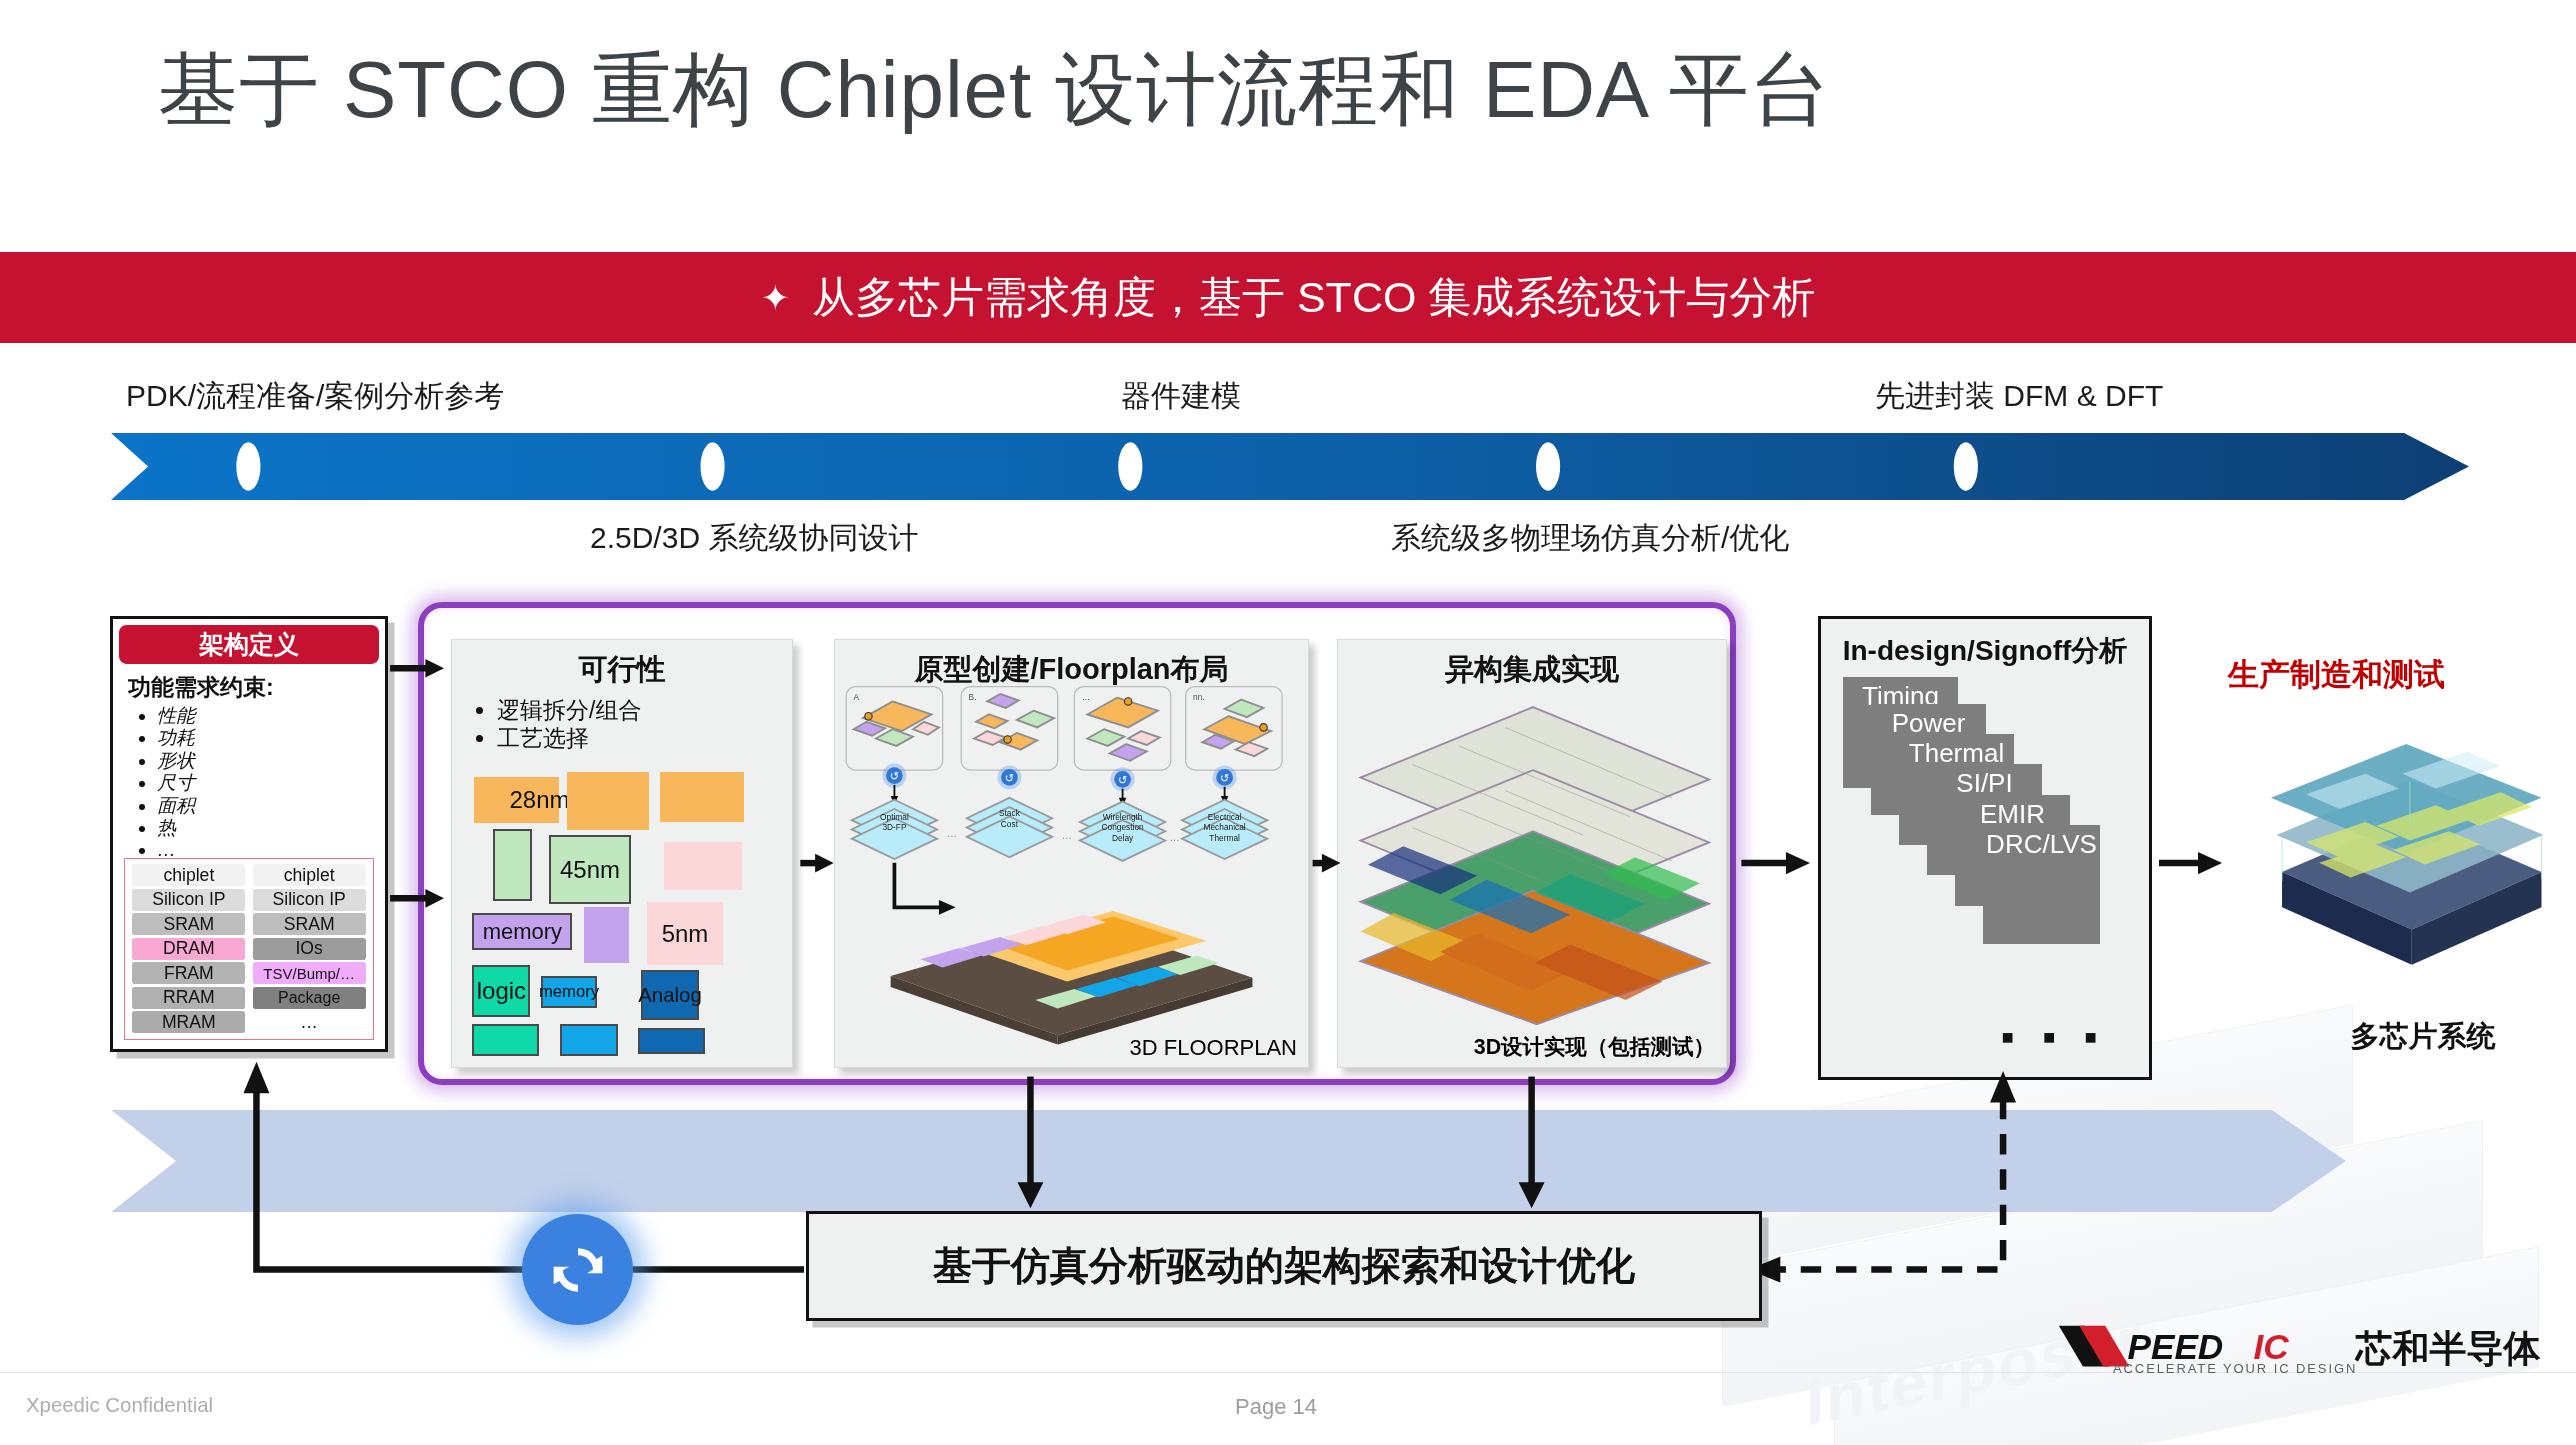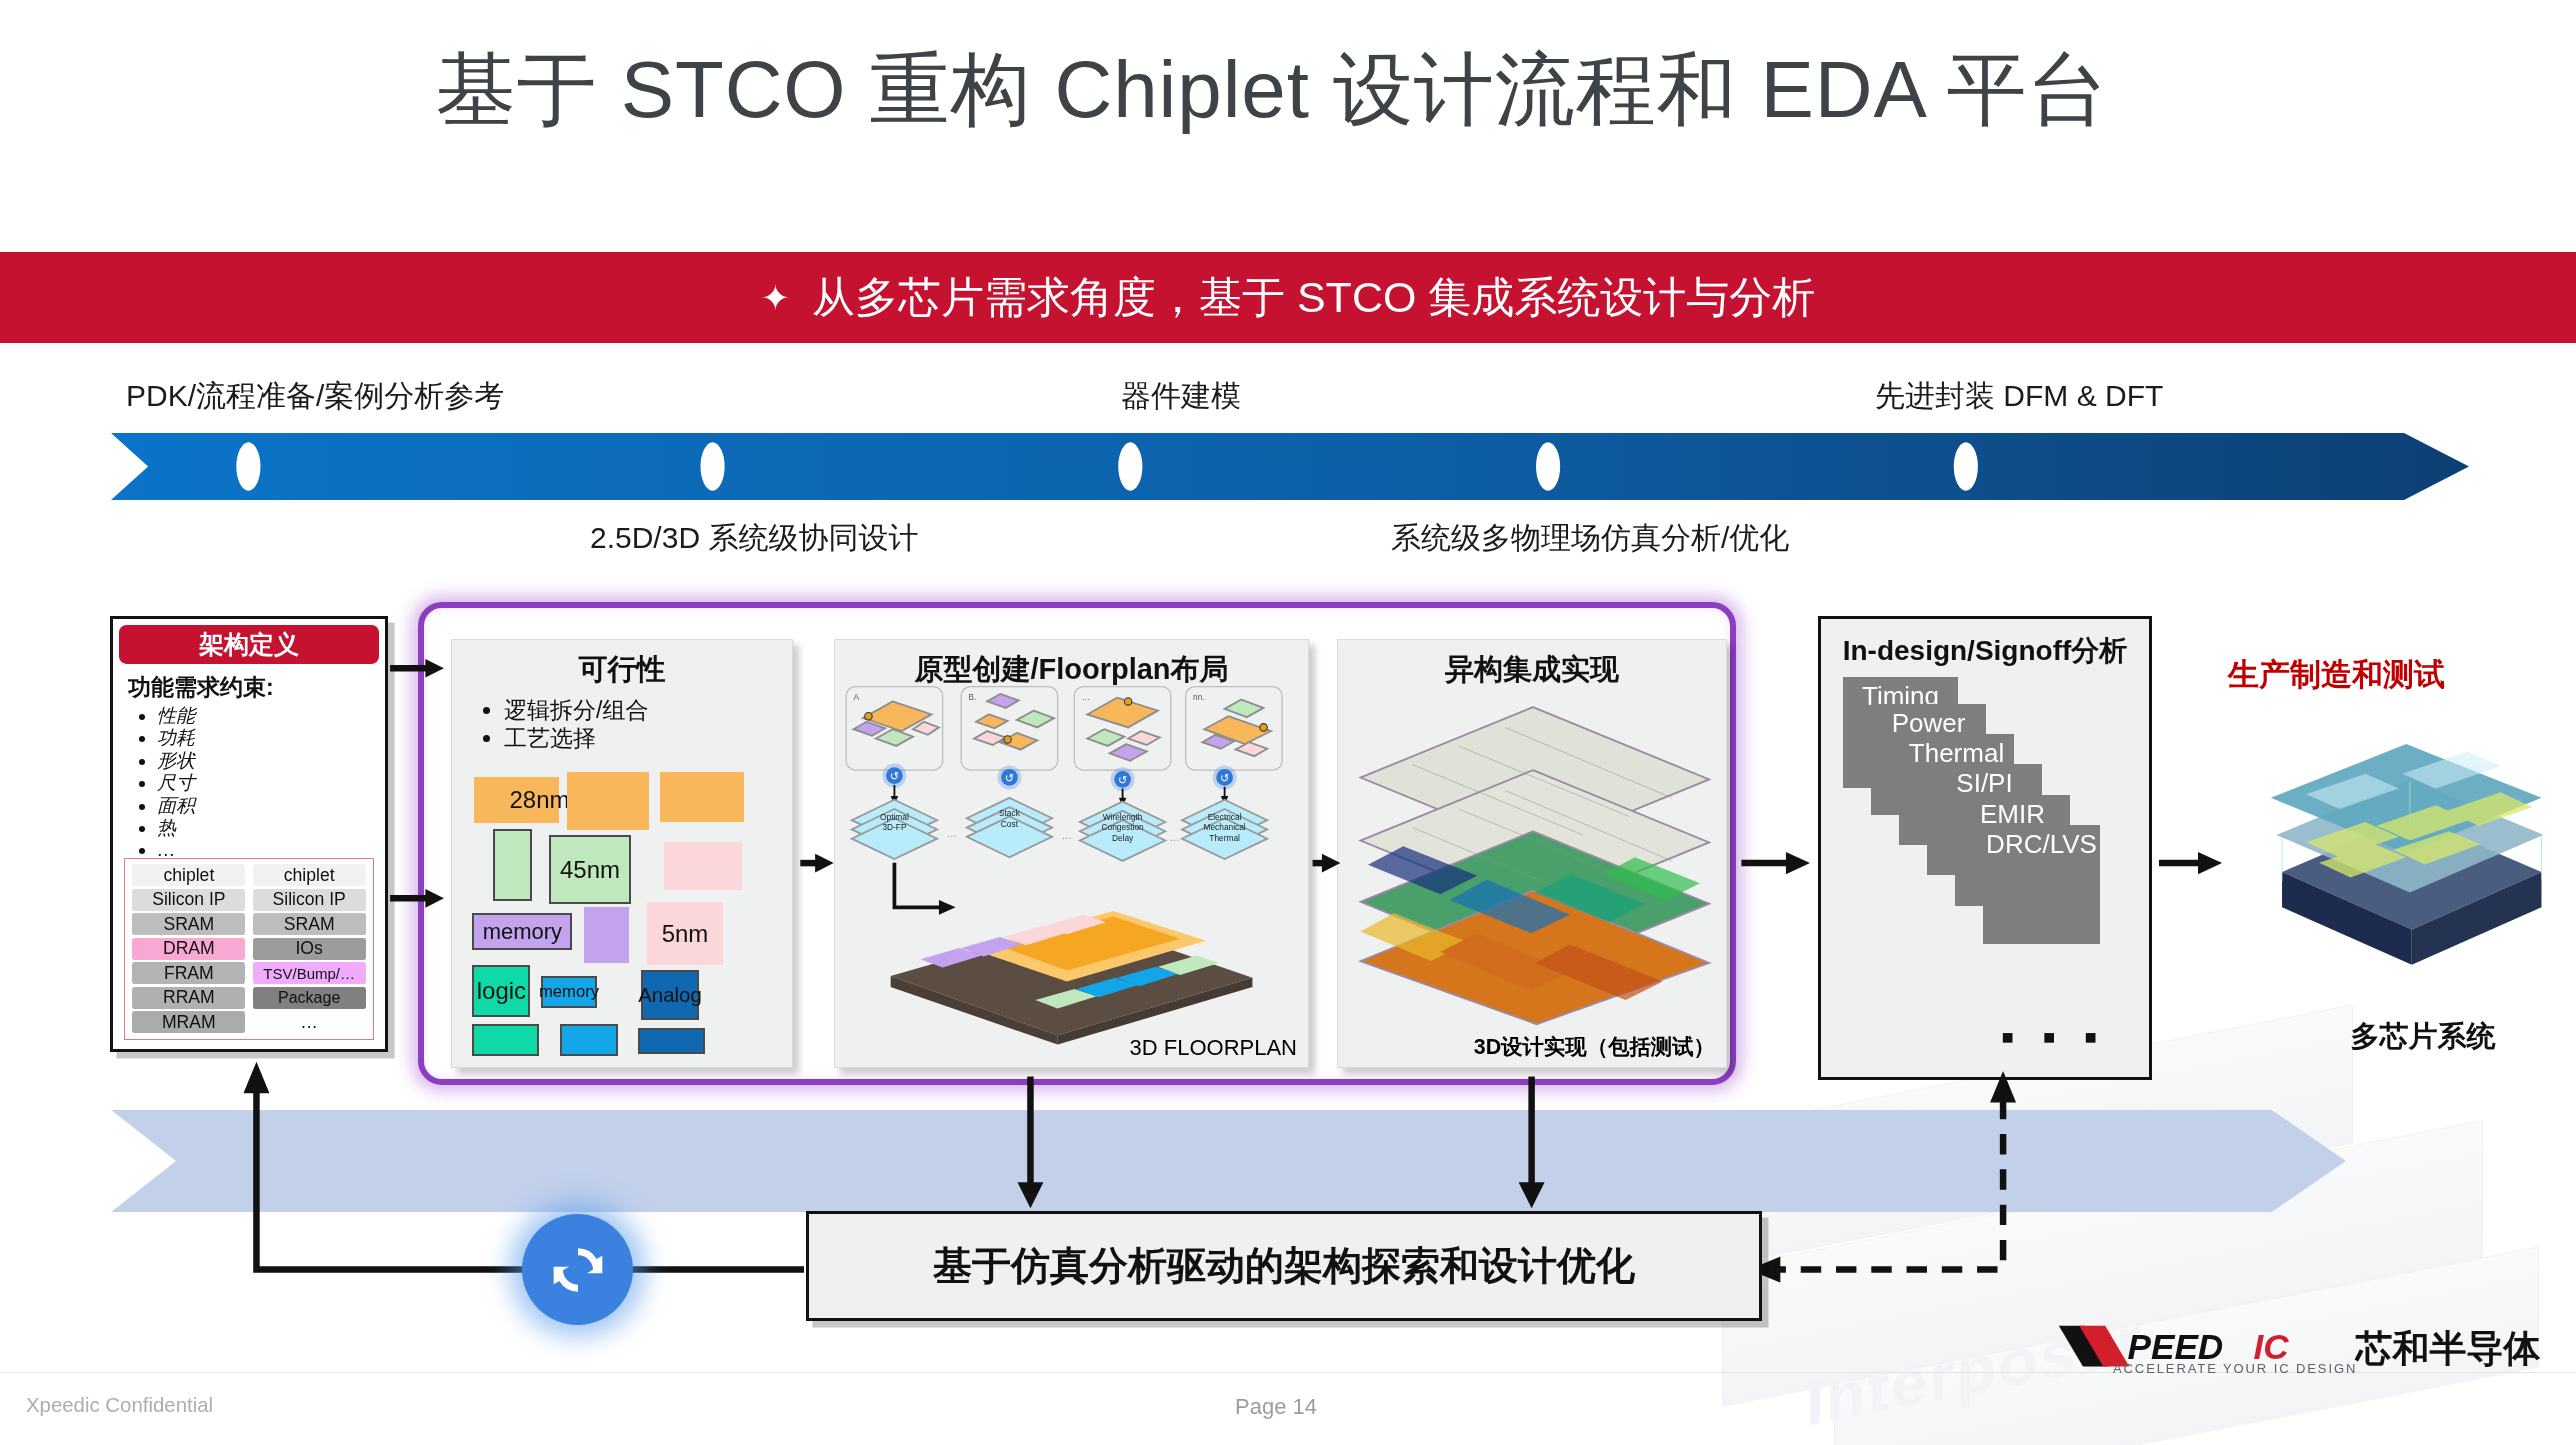--- a/index.html
+++ b/index.html
@@ -19,21 +19,20 @@
   .bg-slab{ position:absolute; background:linear-gradient(180deg,#f6f7f9,#e9ecf1);
             border:0.9px solid #e2e5ea; transform:skewY(-11deg); border-radius:1.9px;}
   .bg-word{ position:absolute; color:#e8eaef; font-weight:700; letter-spacing:1.9px;
             transform:skewY(-11deg); }
 
   
   .title {
     position:absolute; left:158px; top:37px; width:2228px;
     font-size:80px; color:#3e4347; font-weight:400; letter-spacing:0.9px;
     white-space:nowrap;
-    text-align:center;
   }
 
   
   .banner {
     position:absolute; left:0; top:252px; width:2576px; height:91px;
     background:#c41230; display:flex; align-items:center; justify-content:center;
   }
   .banner-inner{ display:flex; align-items:center; gap:22px; }
   .banner .dia { color:#ffffff; font-size:35px; line-height:1; }
   .banner .txt { color:#ffffff; font-size:43px; font-weight:400; white-space:nowrap;}
@@ -86,21 +85,21 @@
     text-align:center; font-size:29px; font-weight:700; color:#111;
     margin-top:10px; white-space:nowrap;
   }
   .panel-note{
     position:absolute; right:11px; bottom:5.6px; font-size:22px; color:#000000;
   }
   .panel-note.bold{ font-weight:700; font-size:21.4px; }
 
   .feas{ left:451px; top:639px; width:342px; height:429px; }
   .feas ul{ margin:5.6px 0 0 37px; }
-  .feas li{ list-style:disc; font-size:23px; color:#111; line-height:1.25; margin-left:15px;}
+  .feas li{ list-style:disc; font-size:23px; color:#111; line-height:1.25; margin-left:8px;}
   .blk{ position:absolute; border:2.8px solid #4a4a4a; display:flex;
         align-items:center; justify-content:center; font-size:24px; color:#111; }
   .blk.nb{ border:none; }
 
   .fp{ left:834px; top:639px; width:475px; height:429px; }
   .hi{ left:1337px; top:639px; width:390px; height:429px; }
 
   .signoff{
     position:absolute; left:1818px; top:616px; width:334px; height:464px;
     background:#eff0f0; border:3.7px solid #111;

